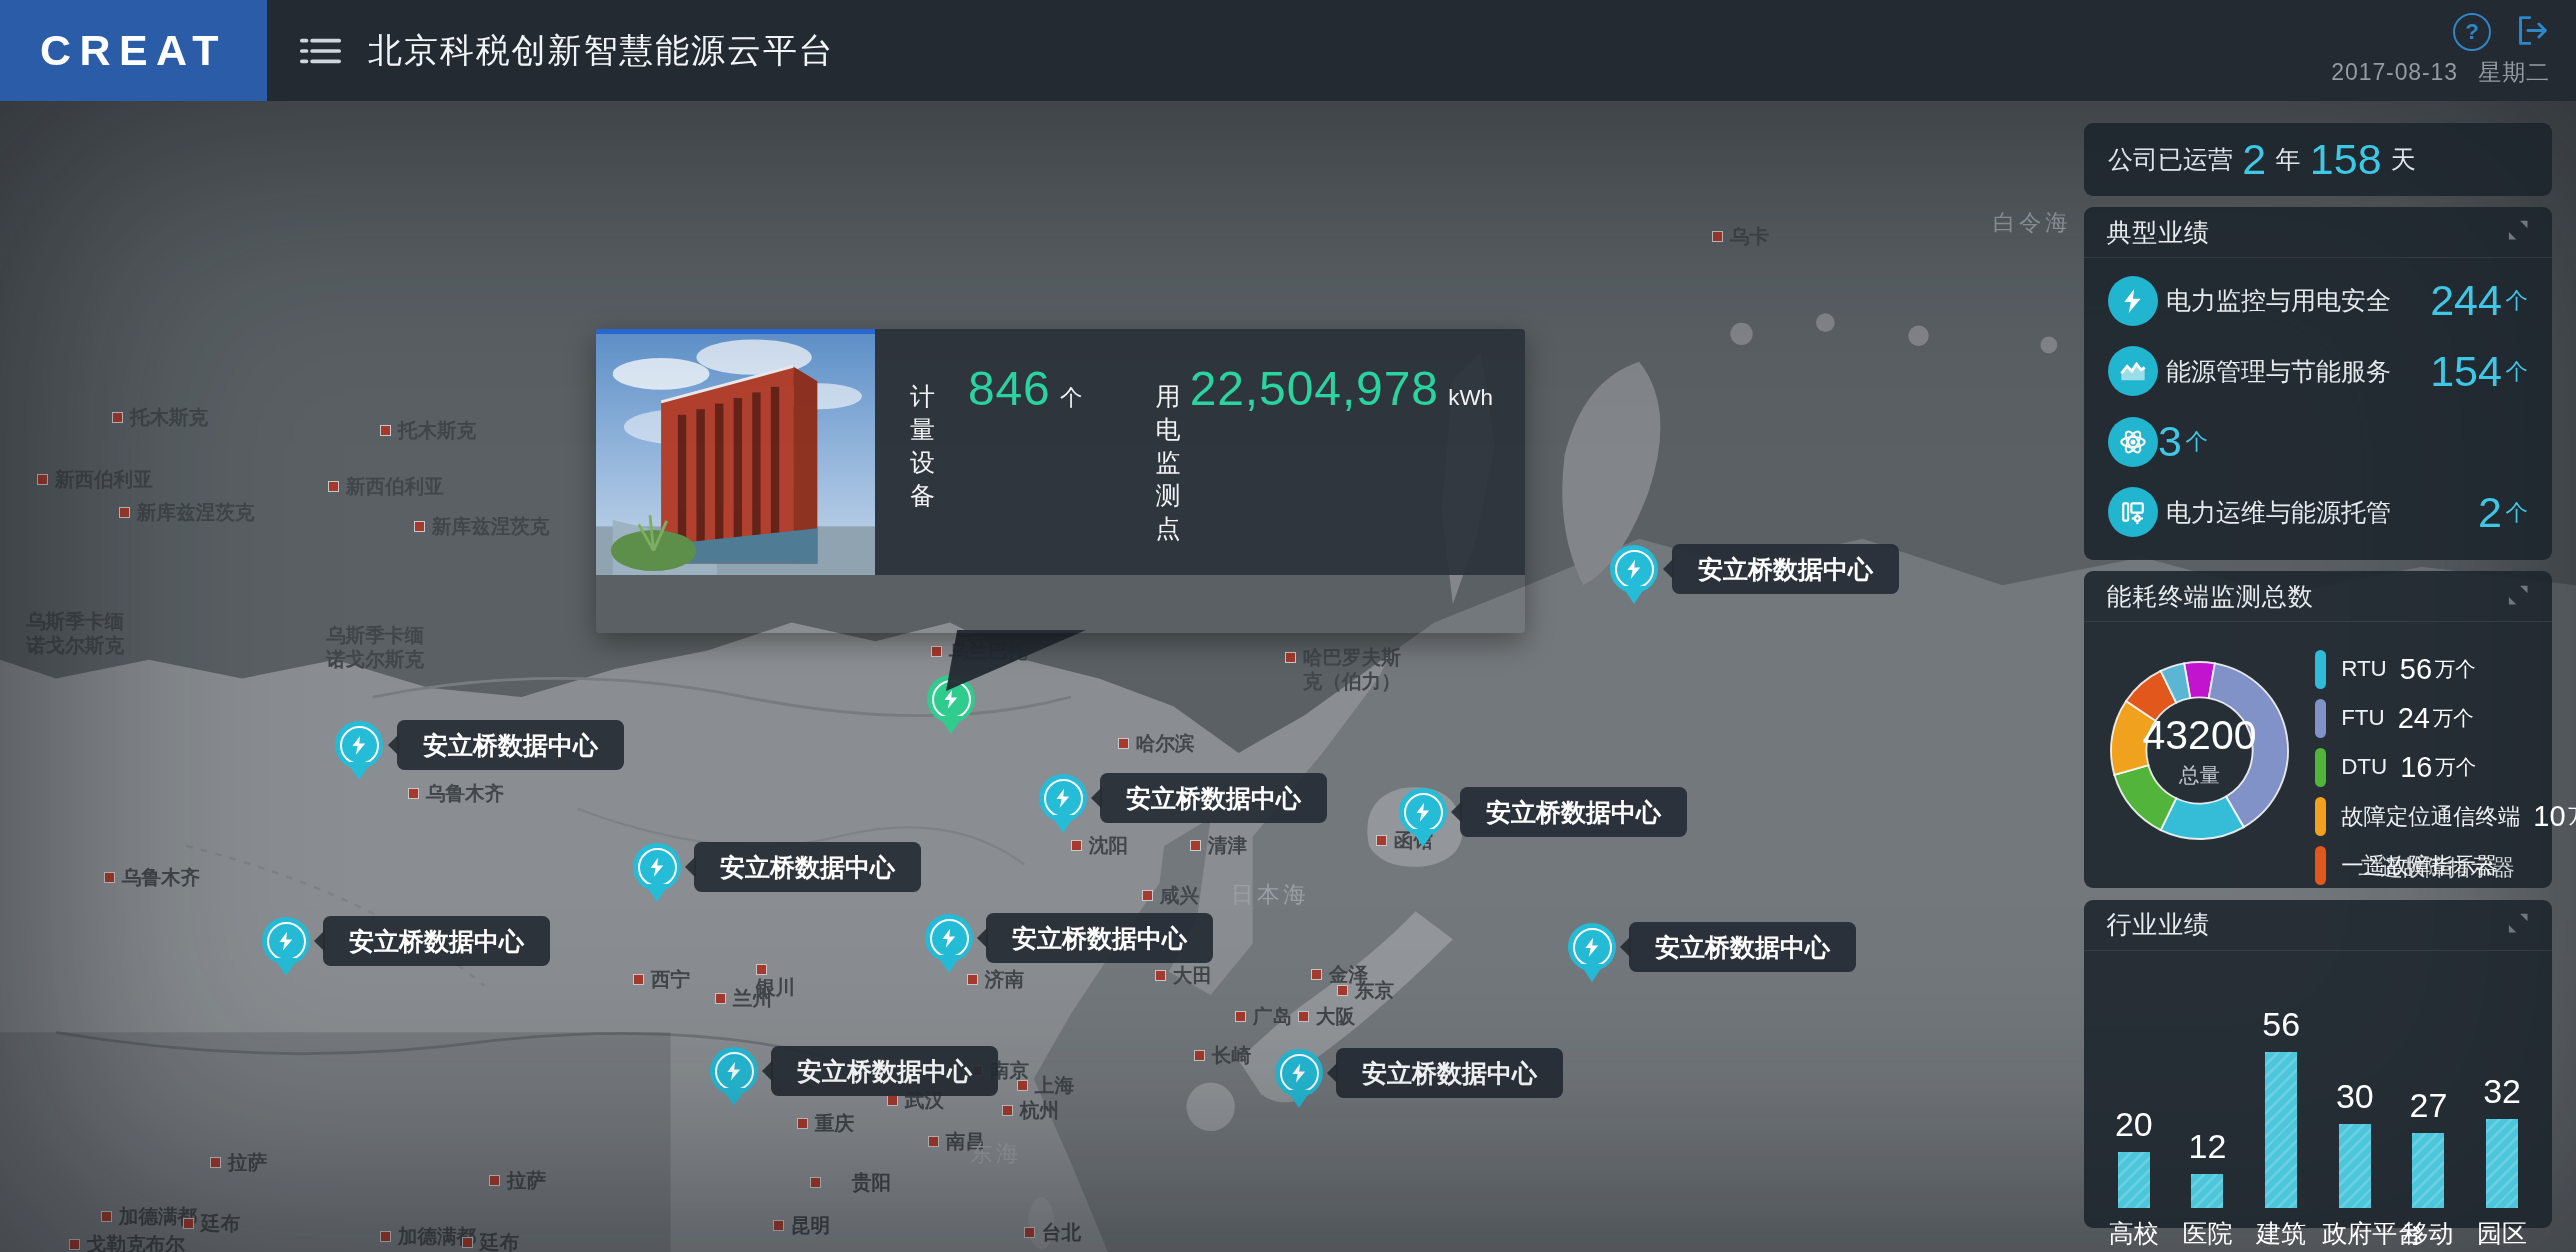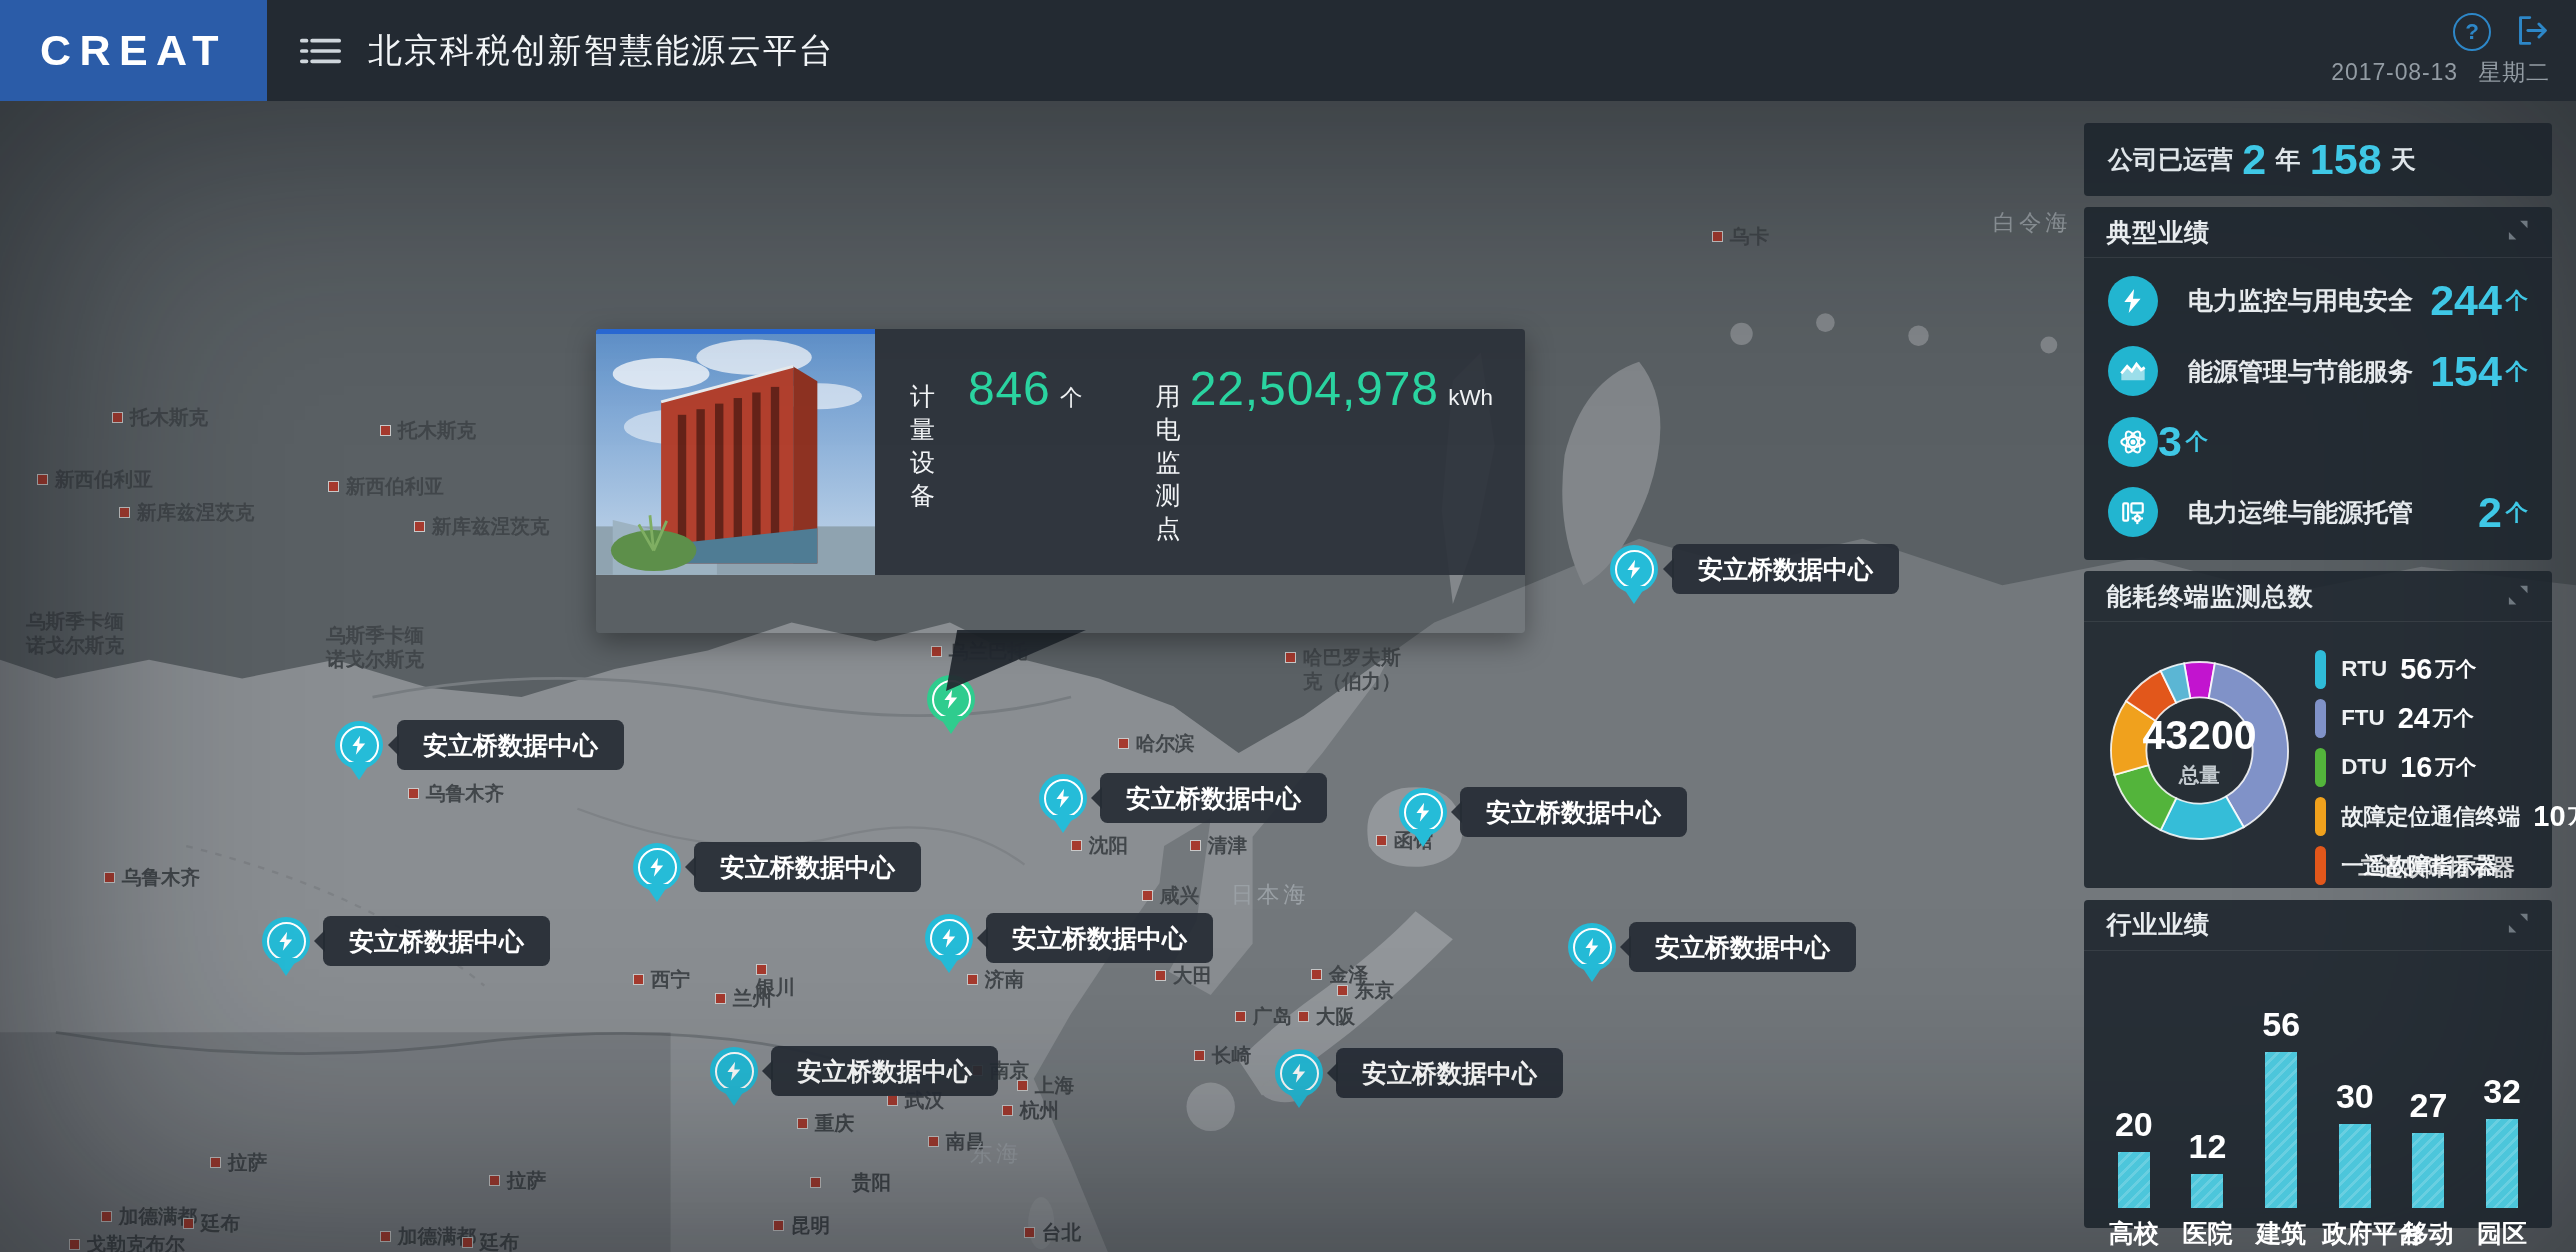--- a/index.html
+++ b/index.html
@@ -58,35 +58,35 @@
   .stat-row{display:flex;gap:73px;align-items:baseline;margin-top:9.3px;}
   .stat{display:flex;align-items:baseline;}
   .stat-label{font-size:25px;color:#f2f4f6;}
   .stat-value{font-size:48px;color:#2bd6a2;margin:0 9.3px;letter-spacing:0.9px;}
   .stat-unit{font-size:22.4px;color:#f2f4f6;}
   .popup-pointer{position:absolute;left:946px;top:529px;width:140px;height:61px;z-index:29;
                  background:rgba(36,42,50,.95);clip-path:polygon(11.2px 0,100% 0,0 100%);}
 
   
   .sidebar{position:absolute;top:123px;right:24px;width:468px;display:flex;flex-direction:column;gap:11.2px;z-index:50;}
-  .panel{background:rgba(29,36,44,.88);border-radius:4px;font-weight:bold;}
+  .panel{background:rgba(29,36,44,.88);border-radius:9px;}
   .panel-header{height:50px;display:flex;align-items:center;padding:0 22.4px;
                 border-bottom:0.9px solid rgba(255,255,255,.08);position:relative;}
   .panel-title{font-size:25px;color:#e8ecef;letter-spacing:0.9px;}
   .expand-icon{margin-left:auto;opacity:.75;cursor:pointer;}
 
   .op-panel{height:73px;display:flex;align-items:center;padding:0 24px;}
   .op-panel .txt{font-size:25px;color:#dfe5e9;}
   .op-panel .num{font-size:43px;color:#3fc8e6;margin:0 9.3px;}
 
   .svc-list{list-style:none;margin:0;padding:7.5px 0 13px 0;}
   .svc-row{display:flex;align-items:center;padding:10.2px 24px;}
   .svc-icon{width:50px;height:50px;border-radius:50%;background:#22b5d0;flex:none;
             display:flex;align-items:center;justify-content:center;}
-  .svc-label{font-size:25px;color:#e6eaed;margin-left:30px;flex:1;}
+  .svc-label{font-size:25px;color:#e6eaed;margin-left:8px;flex:1;}
   .svc-count{font-size:43px;color:#3fc8e6;}
   .svc-unit{font-size:22.4px;color:#3fc8e6;margin-left:3.7px;}
 
   .terminal-panel{height:317px;}
   .terminal-body{display:flex;padding:13px 9.3px 0 9.3px;}
   .donut-wrap{position:relative;width:205px;height:205px;flex:none;margin:13px 0 0 3.7px;}
   .donut-center{position:absolute;inset:0;display:flex;flex-direction:column;align-items:center;justify-content:center;}
   .donut-total{font-size:41px;color:#fff;}
   .donut-total-label{font-size:20.5px;color:#c2c9ce;margin-top:1.9px;}
   .legend{list-style:none;margin:9.3px 0 0 13px;padding:0;flex:1;}

